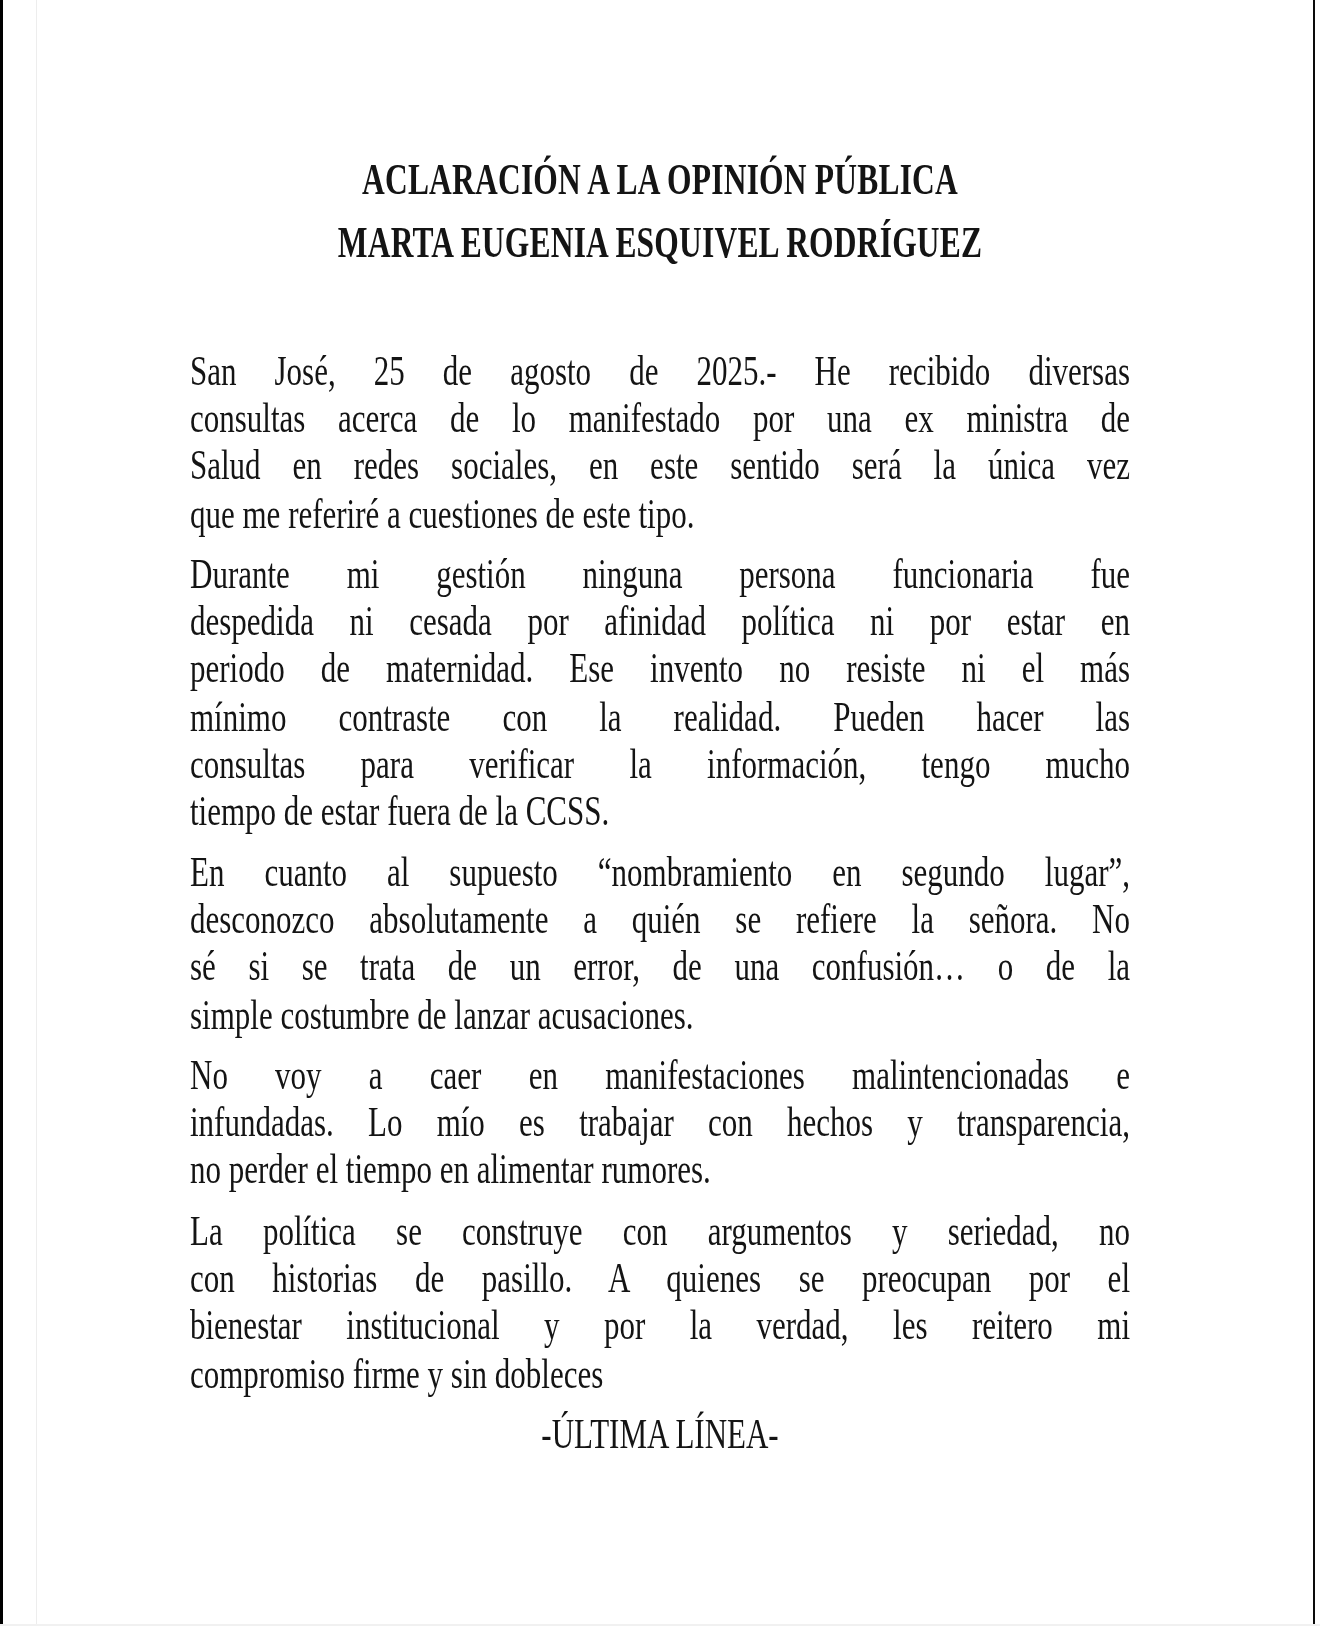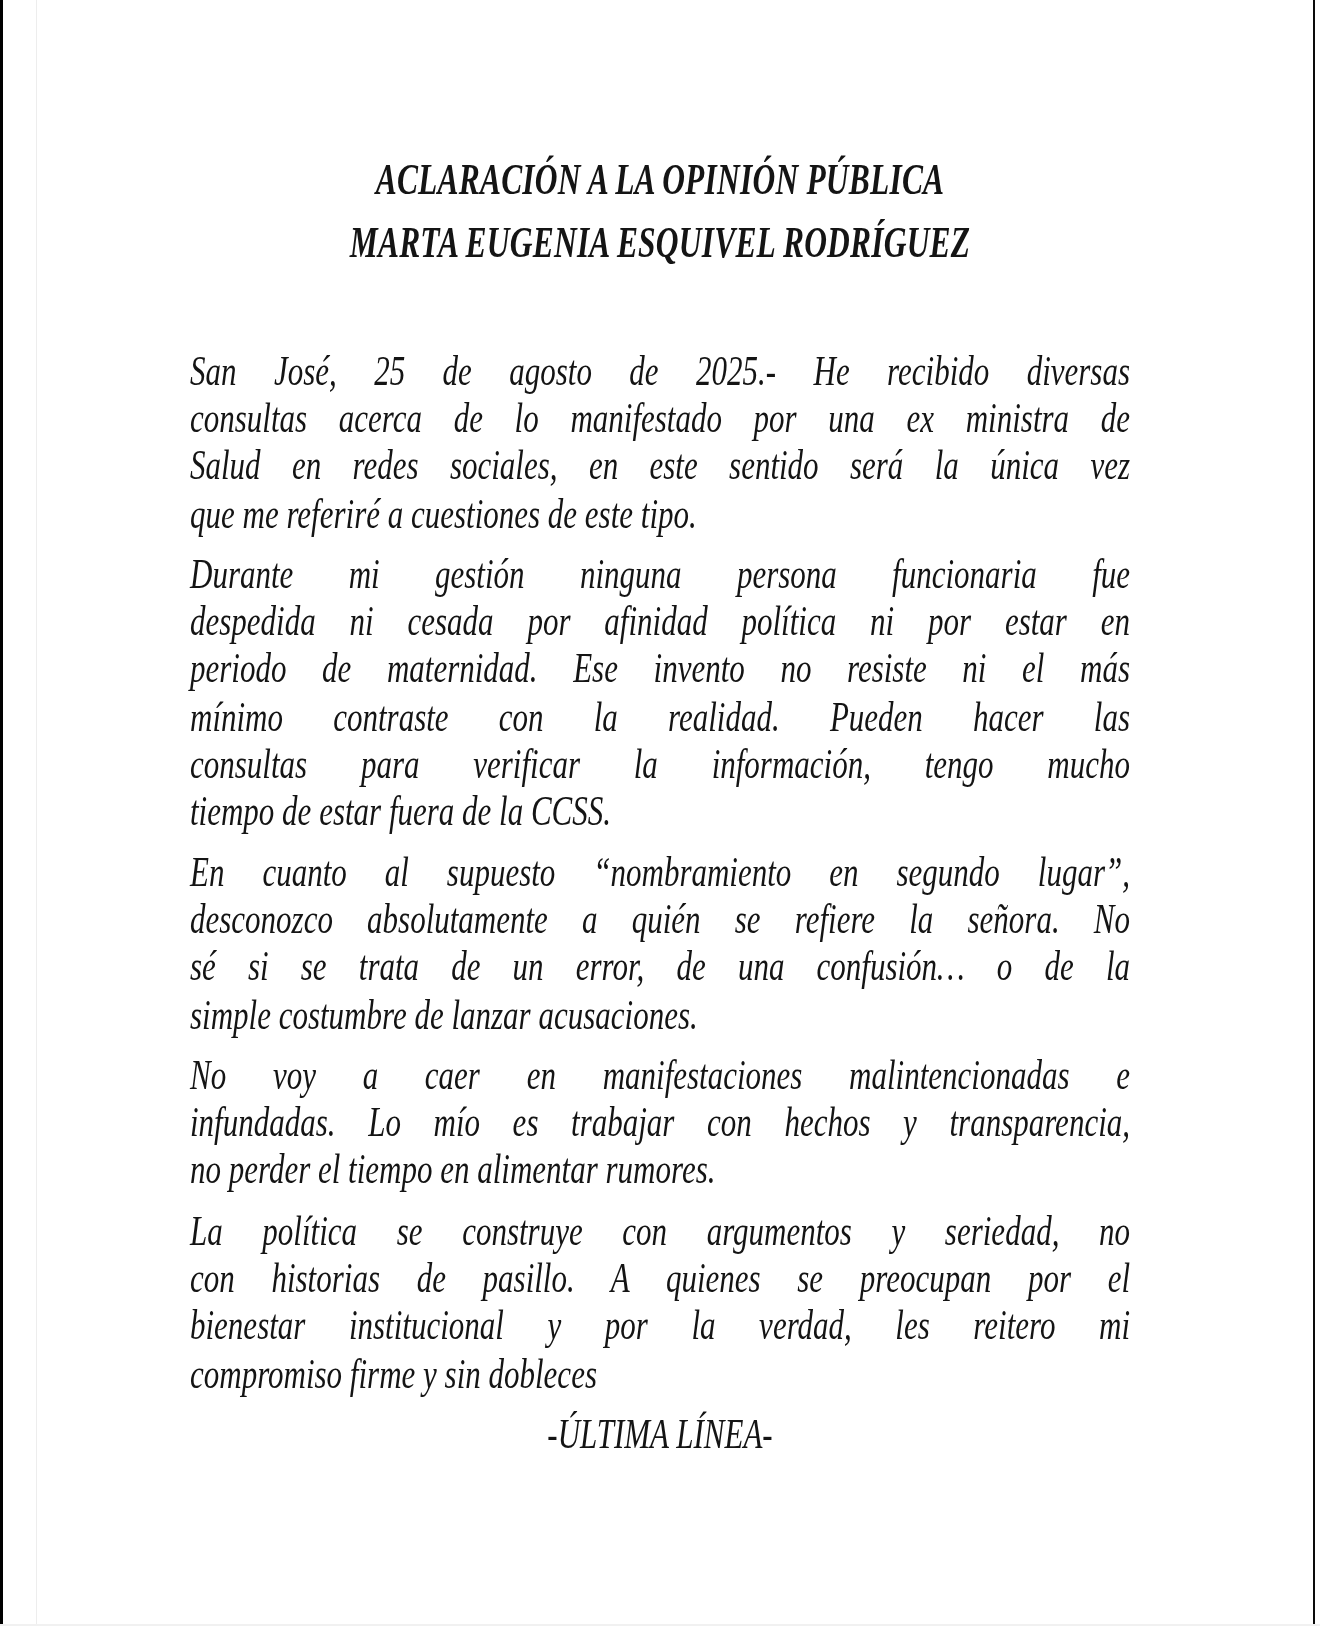--- a/index.html
+++ b/index.html
@@ -4,21 +4,20 @@
 <style>
   html, body { margin: 0; padding: 0; background: #ffffff; }
   .page {
     position: relative;
     width: 1320px;
     height: 1626px;
     background: #ffffff;
     overflow: hidden;
     font-family: "Liberation Serif", "DejaVu Serif", serif;
     color: #141414;
-    font-style: italic;
   }
   
   .edge-left {
     position: absolute; left: 0; top: 0; width: 3px; height: 1626px;
     background: #000000;
   }
   .edge-right {
     position: absolute; left: 1313px; top: 0; width: 2px; height: 1626px;
     background: #0a0a0a;
   }

